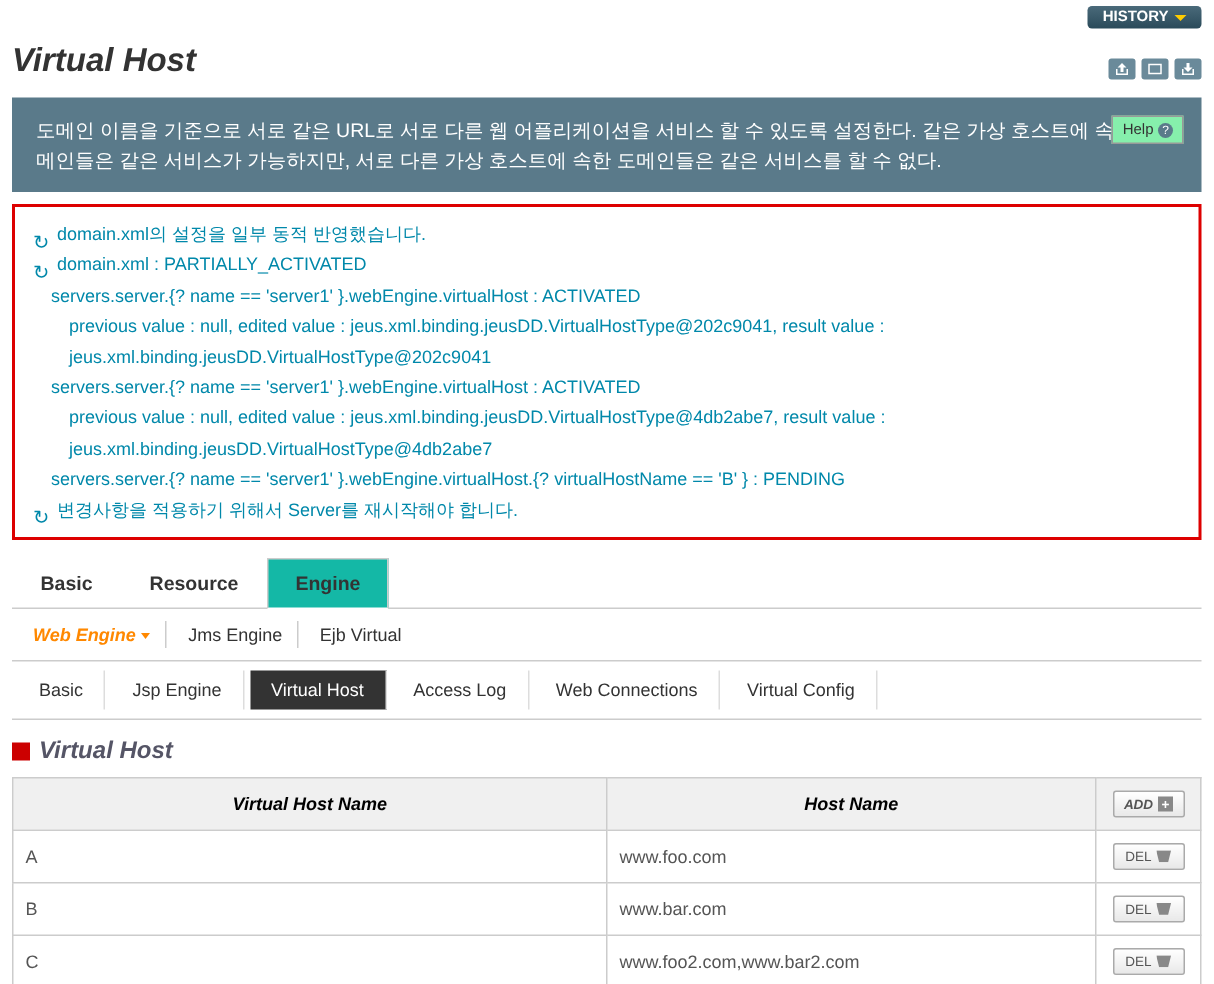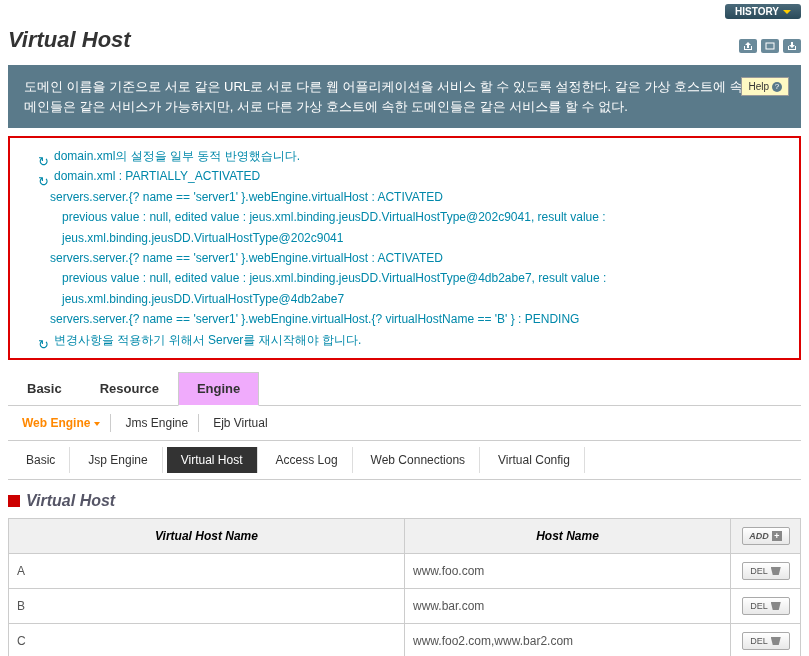--- a/index.html
+++ b/index.html
@@ -8,37 +8,37 @@
     .top-bar { display: flex; justify-content: flex-end; padding: 4px 8px; }
     .history-btn { background: linear-gradient(#4a6a7a, #2a4a5a); color: #fff; font-size: 10px; font-weight: bold; padding: 2px 10px; border-radius: 3px; cursor: pointer; display: flex; align-items: center; gap: 4px; }
     .history-btn::after { content: ''; border-left: 4px solid transparent; border-right: 4px solid transparent; border-top: 4px solid #ffcc00; }
     
     .page-title { font-size: 22px; font-weight: bold; font-style: italic; color: #333; padding: 4px 8px; display: flex; justify-content: space-between; align-items: flex-end; }
     .title-icons { display: flex; gap: 4px; }
     .title-icon { width: 18px; height: 14px; background: #6a8a9a; border-radius: 2px; display: flex; align-items: center; justify-content: center; cursor: pointer; }
     .title-icon svg { width: 10px; height: 10px; fill: #fff; }
     
     .desc-box { background: #5a7a8a; color: #fff; padding: 12px 16px; margin: 8px; font-size: 13px; line-height: 1.5; position: relative; }
-    .help-btn { position: absolute; right: 12px; top: 12px; background: #fef9c3; color: #333; border: 1px solid #999; padding: 1px 6px; font-size: 10px; cursor: pointer; display: flex; align-items: center; gap: 3px; }
+    .help-btn { position: absolute; right: 12px; top: 12px; background: #86efac; color: #333; border: 1px solid #999; padding: 1px 6px; font-size: 10px; cursor: pointer; display: flex; align-items: center; gap: 3px; }
     .help-btn::after { content: '?'; width: 10px; height: 10px; border-radius: 50%; background: #5a7a8a; color: #fff; display: inline-flex; align-items: center; justify-content: center; font-size: 8px; }
     
-    .status-box { border: 2px solid #d00; margin: 0 8px 12px; padding: 8px 28px; font-size: 12px; line-height: 1.7; }
+    .status-box { border: 2px solid #d00; margin: 0 8px 12px; padding: 8px 12px; font-size: 12px; line-height: 1.7; }
     .status-line { color: #0088aa; }
     .status-indent { padding-left: 12px; }
     .reload-icon { display: inline-block; width: 12px; height: 12px; margin-right: 4px; vertical-align: middle; }
     .reload-icon::before { content: '↻'; color: #0088aa; font-size: 13px; }
     
     .tabs-row1 { border-bottom: 1px solid #ccc; margin: 0 8px; display: flex; }
     .tab1 { padding: 8px 18px; font-size: 13px; font-weight: bold; color: #333; cursor: pointer; border: 1px solid transparent; }
-    .tab1.active { border: 1px solid #ccc; border-bottom: 1px solid #fff; background: #f0abfc; margin-bottom: -1px; }
+    .tab1.active { border: 1px solid #ccc; border-bottom: 1px solid #fff; background: #14b8a6; margin-bottom: -1px; }
     
     .tabs-row2 { border-bottom: 1px solid #ccc; margin: 0 8px; padding: 8px 4px; display: flex; gap: 4px; font-size: 12px; }
     .tab2 { padding: 2px 10px; cursor: pointer; border-right: 1px solid #ccc; color: #333; }
     .tab2:last-child { border-right: none; }
-    .tab2.active { color: #ff8800; font-weight: bold; }
+    .tab2.active { color: #ff8800; font-weight: bold; font-style: italic; }
     .tab2.active::after { content: ''; display: inline-block; margin-left: 4px; border-left: 3px solid transparent; border-right: 3px solid transparent; border-top: 4px solid #ff8800; vertical-align: middle; }
     
     .tabs-row3 { border-bottom: 1px solid #ccc; margin: 0 8px; padding: 6px 4px; display: flex; gap: 4px; font-size: 12px; }
     .tab3 { padding: 6px 14px; cursor: pointer; color: #333; border-right: 1px solid #ddd; }
     .tab3.active { background: #333; color: #fff; }
     
     .section-title { display: flex; align-items: center; gap: 6px; margin: 12px 8px 8px; font-size: 16px; font-weight: bold; font-style: italic; color: #556; }
     .section-icon { width: 12px; height: 12px; background: #c00; }
     
     .vh-table { width: calc(100% - 16px); margin: 0 8px; border-collapse: collapse; }

